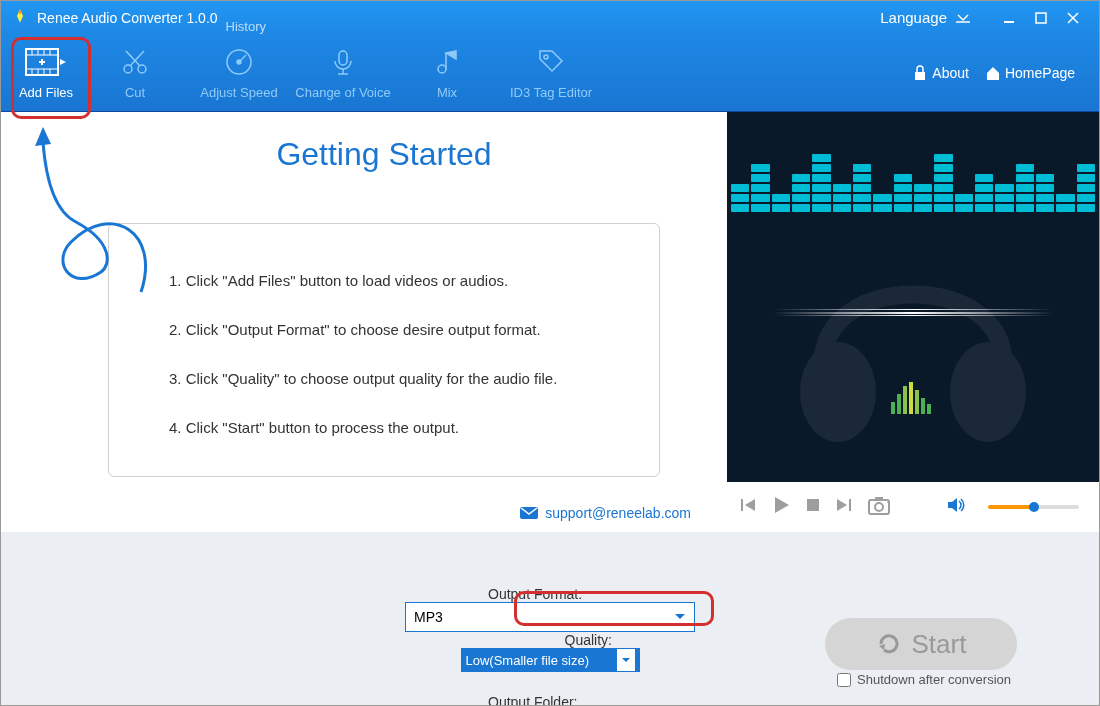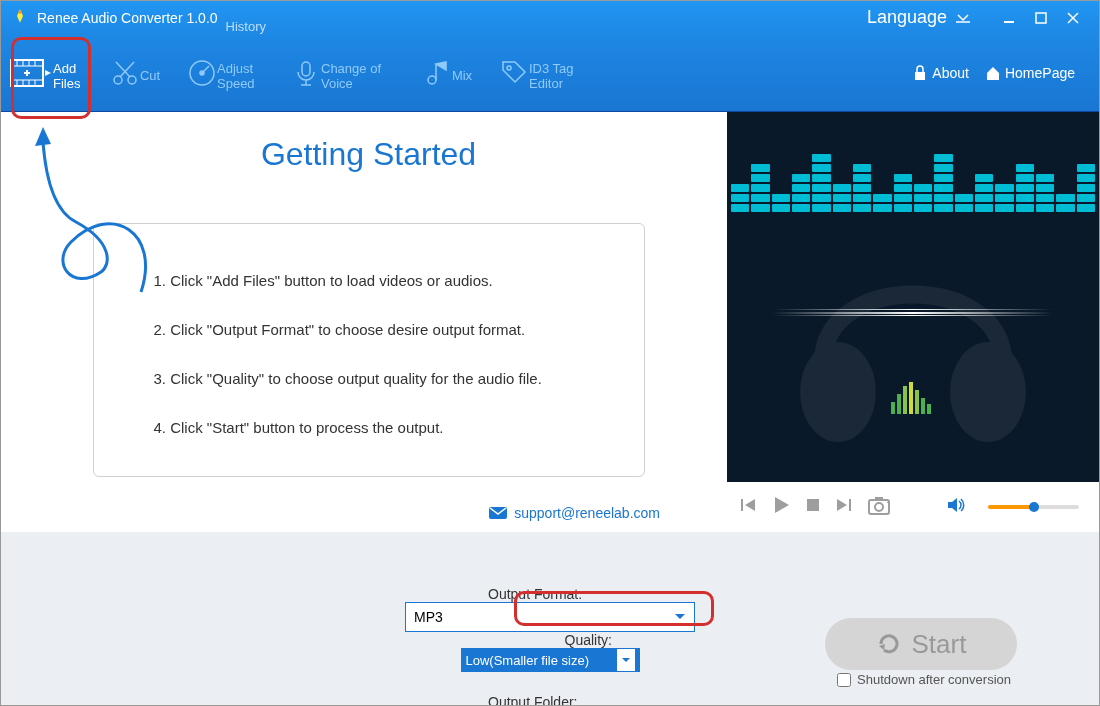--- a/index.html
+++ b/index.html
@@ -4,41 +4,41 @@
 <style>
 * { box-sizing: border-box; margin: 0; padding: 0; }
 body { width: 1100px; height: 706px; font-family: "Segoe UI", Arial, sans-serif; background: #fff; overflow: hidden; position: relative; border: 1px solid #999; }
 
 
 .title-bar { height: 33px; background: linear-gradient(to bottom, #2196f3, #1e88e5); display: flex; align-items: center; padding: 0 10px; color: #fff; }
 .title-logo { width: 18px; height: 18px; margin-right: 8px; }
 .title-text { font-size: 14px; flex-shrink: 0; }
 .history-link { color: #bbdefb; margin-left: 8px; font-size: 13px; cursor: pointer; margin-top: 18px; }
 .title-spacer { flex: 1; }
-.language-btn { display: inline-flex; align-items: center; font-size: 18px; color: #fff; cursor: pointer; margin-right: 20px; }
+.language-btn { display: inline-flex; align-items: center; font-size: 15px; color: #fff; cursor: pointer; margin-right: 20px; }
 .window-btn { width: 32px; height: 32px; display: inline-flex; align-items: center; justify-content: center; cursor: pointer; }
 
 
 .toolbar { height: 78px; background: linear-gradient(to bottom, #1e88e5, #1976d2); border-bottom: 1px solid #0d47a1; display: flex; align-items: center; padding: 0 8px; }
-.tool-item { width: 104px; height: 70px; display: flex; flex-direction: row; align-items: center; justify-content: center; cursor: pointer; }
+.tool-item { width: 104px; height: 70px; display: flex; flex-direction: column; align-items: center; justify-content: center; cursor: pointer; text-align: right; }
 .tool-item.first { width: 74px; }
 .tool-icon { height: 34px; display: flex; align-items: center; justify-content: center; }
 .tool-label { font-size: 13px; margin-top: 6px; }
 .tool-item.active .tool-label { color: #fff; }
 .tool-item.inactive .tool-label { color: #90caf9; }
 .tool-spacer { flex: 1; }
 .about-btn { color: #fff; font-size: 14px; display: inline-flex; align-items: center; margin-right: 16px; cursor: pointer; }
 .about-btn svg { margin-right: 4px; }
 
 .red-highlight { position: absolute; border: 3px solid #d32f2f; border-radius: 10px; pointer-events: none; z-index: 50; }
 .highlight-addfiles { top: 36px; left: 10px; width: 80px; height: 82px; }
 .highlight-quality { top: 590px; left: 513px; width: 200px; height: 35px; }
 
 
-.main { height: 420px; display: flex; gap: 31px; }
+.main { height: 420px; display: flex; }
 .getting-started { flex: 1; padding: 24px 20px 0 60px; position: relative; }
 .gs-title { text-align: center; color: #1976d2; font-size: 32px; font-weight: normal; margin-bottom: 50px; }
 .gs-box { border: 1px solid #d0d0d0; border-radius: 6px; padding: 48px 60px 40px 60px; margin: 0 auto; width: 552px; }
 .gs-step { font-size: 15px; color: #333; margin-bottom: 32px; }
 .gs-step:last-child { margin-bottom: 0; }
 .support { text-align: right; margin-top: 28px; margin-right: 16px; color: #1976d2; font-size: 14px; display: flex; justify-content: flex-end; align-items: center; }
 .support svg { margin-right: 6px; }
 
 
 .arrow-svg { position: absolute; top: 0px; left: -20px; width: 200px; height: 270px; pointer-events: none; }

